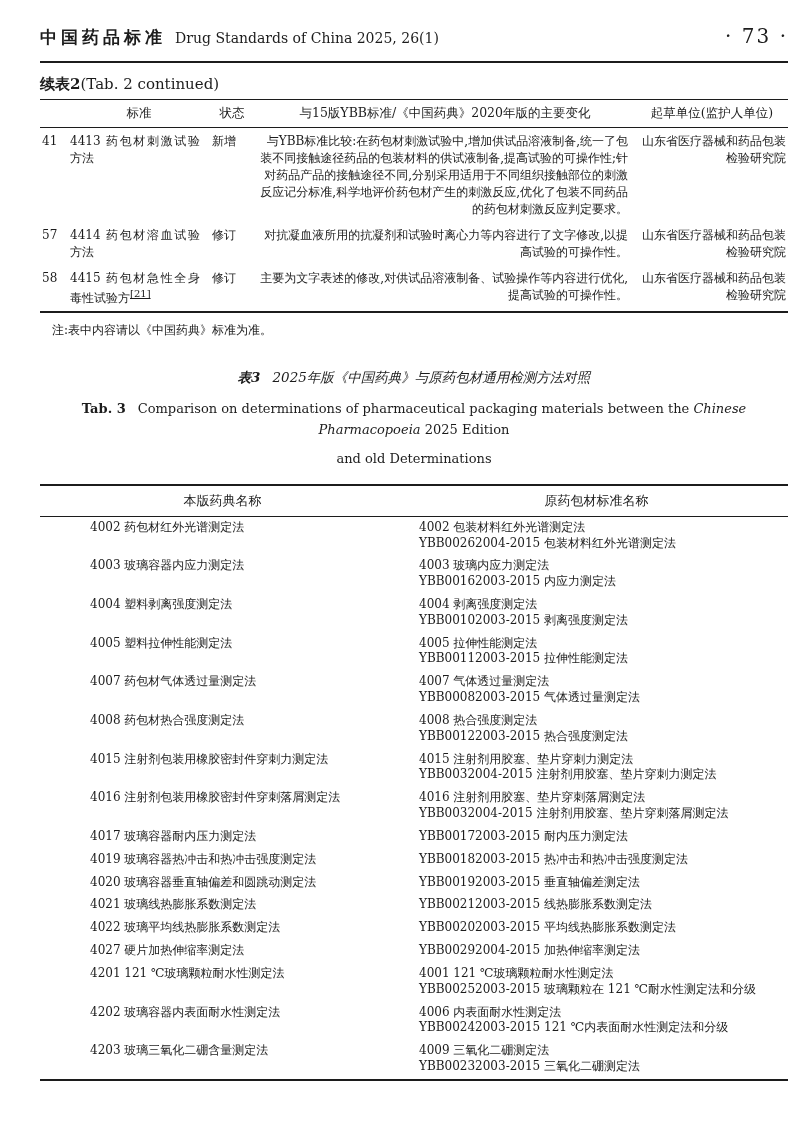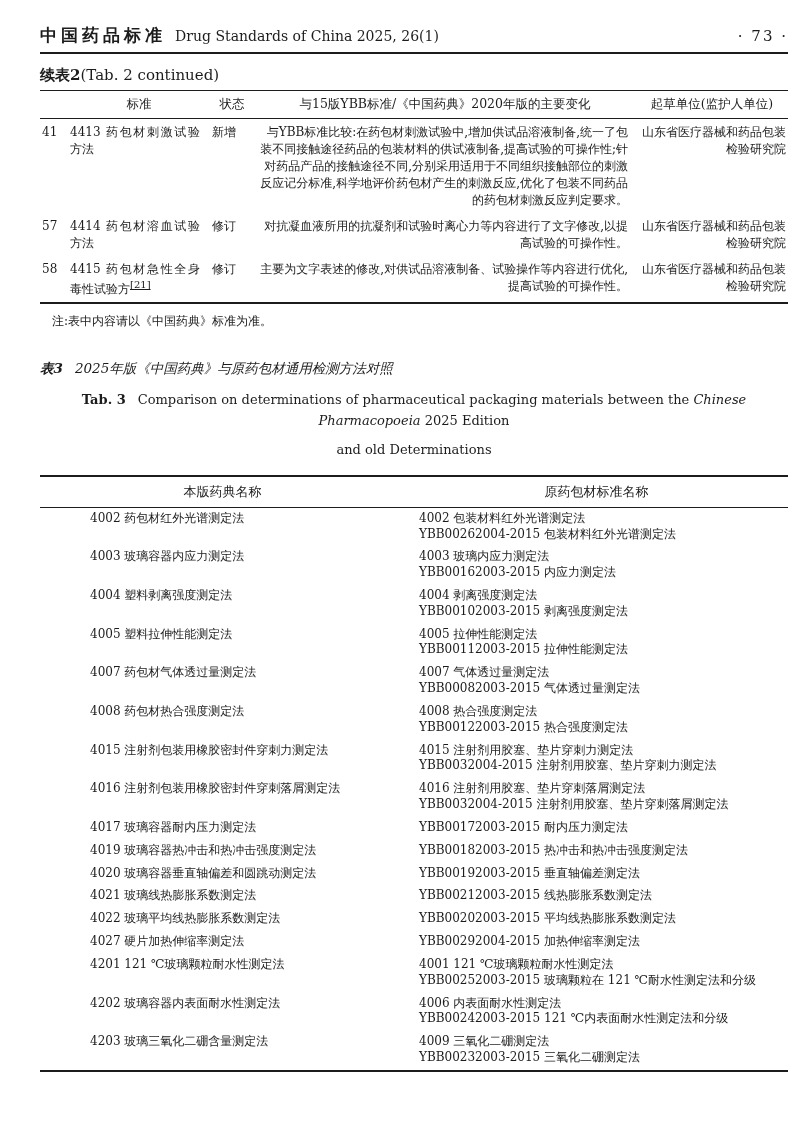--- a/index.html
+++ b/index.html
@@ -7,25 +7,25 @@
   body {
     width:799px; height:1130px; overflow:hidden;
     font-family:"DejaVu Serif","Liberation Serif",serif;
     color:#1c1c1c;
   }
   .page { padding:24px 11px 0 40px; }
 
   
   .run-head {
     display:flex; justify-content:space-between; align-items:baseline;
-    border-bottom:2px solid #1c1c1c; padding-bottom:5px;
+    border-bottom:2px solid #1c1c1c; padding-bottom:12px;
   }
   .journal-cn { font-weight:bold; font-size:17px; letter-spacing:4px; }
   .journal-en { font-size:14px; margin-left:4px; }
-  .page-num { font-size:15px; letter-spacing:2px; white-space:nowrap; }
+  .page-num { font-size:20px; letter-spacing:2px; white-space:nowrap; }
 
   
   .t2-title { font-size:15px; margin:12px 0 5px; }
   .t2-title .b { font-weight:bold; }
 
   table { border-collapse:collapse; width:100%; }
   .t2 { font-size:12px; border-bottom:2px solid #1c1c1c; }
   .t2 thead th {
     border-top:1.5px solid #1c1c1c; border-bottom:1px solid #1c1c1c;
     font-weight:normal; font-size:12.5px; padding:5px 2px; text-align:center;
@@ -33,21 +33,21 @@
   .t2 td { vertical-align:top; line-height:1.42; padding:5px 2px 4px;text-align:right; }
   .t2 .c-num { text-align:left; padding-left:2px; }
   .t2 .c-std { text-align:justify; padding-right:10px; }
   .t2 .c-status { text-align:left; }
   .t2 .c-chg { padding-right:8px; }
   .t2 sup { font-size:10px;text-decoration:underline; }
 
   .t2-note { font-size:12px; margin:9px 0 0 12px; }
 
   
-  .t3-title-cn { text-align:left; font-size:13.5px; margin-top:30px; font-style:italic; }
+  .t3-title-cn { text-align:center; font-size:13.5px; margin-top:30px; font-style:italic; }
   .t3-title-cn .b { font-weight:bold; font-style:italic; }
   .t3-title-cn .gap, .t3-title-en .gap { display:inline-block; width:12px; }
   .t3-title-en { text-align:center; font-size:13px; margin-top:12px; line-height:1.6; }
   .t3-title-en .b { font-weight:bold; }
   .t3-title-en .line2 { margin-top:8px; }
 
   
   .t3 { margin-top:14px; font-size:12px;
         border-top:2px solid #1c1c1c; border-bottom:2px solid #1c1c1c; }
   .t3 thead th {

